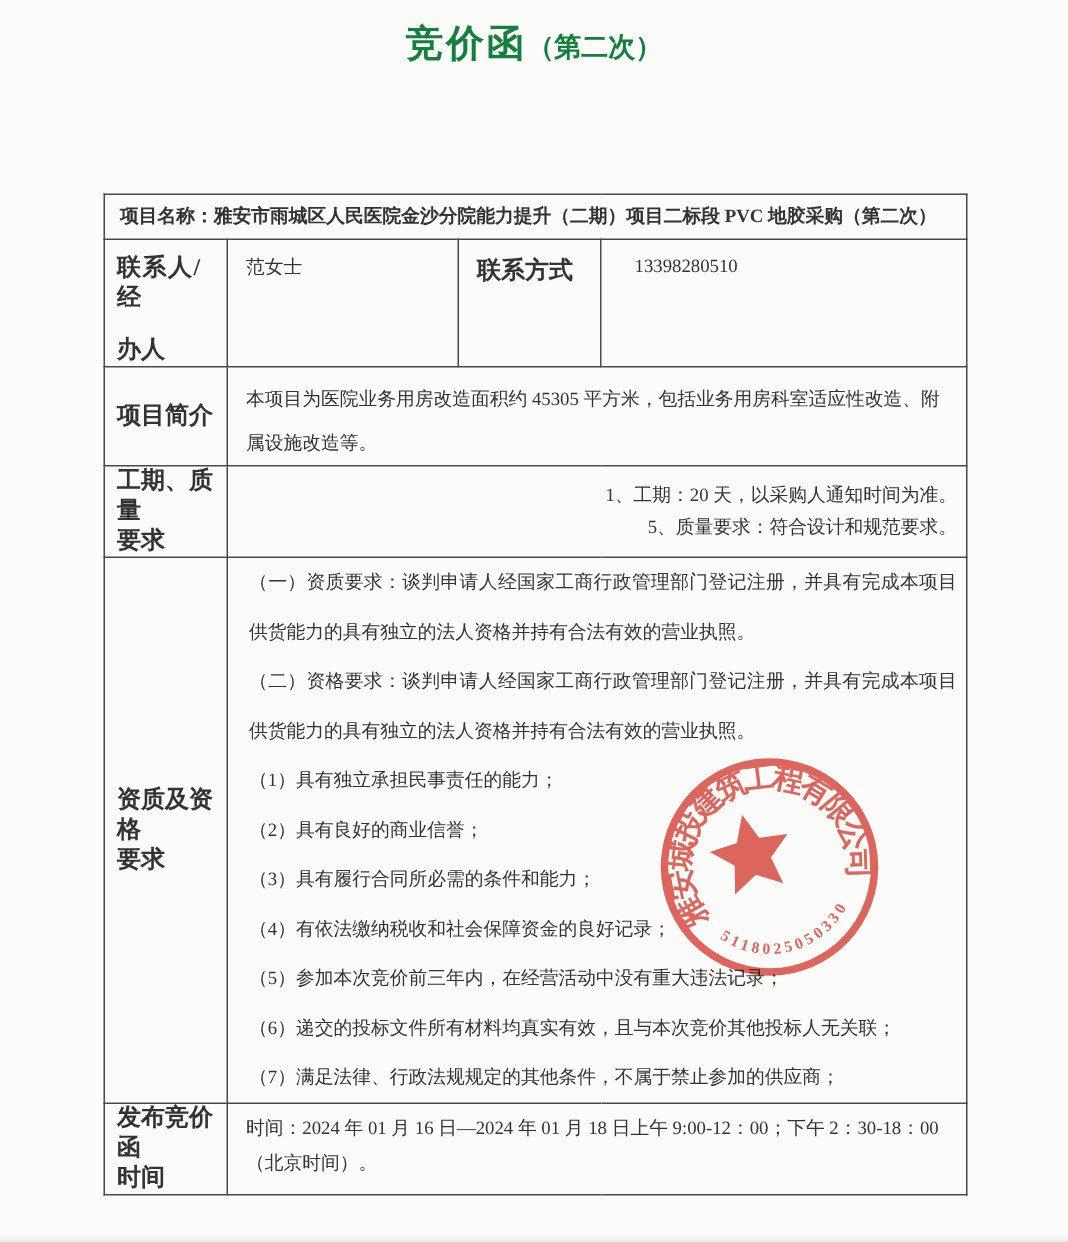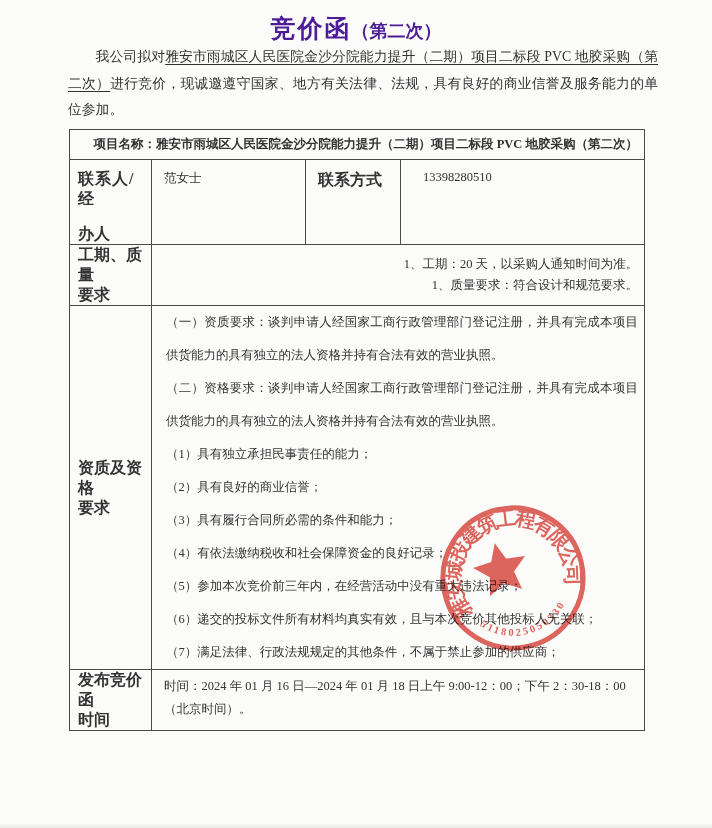--- a/index.html
+++ b/index.html
@@ -11,21 +11,21 @@
     position:relative;
     overflow:hidden;
   }
   .page{position:absolute;inset:0;}
 
   
   .title{
     margin:8px 0 0 0;
     text-align:center;
     font-weight:bold;
-    color:#4c1d95;
+    color:#15803d;
     white-space:nowrap;
   }
   .title-main{font-size:25px;letter-spacing:2px;}
   .title-sub{font-size:18px;}
 
   
   .intro{
     position:absolute;
     left:68px;top:44px;
     width:590px;
@@ -48,21 +48,21 @@
     table-layout:fixed;
     font-size:12.5px;
     color:#333;
   }
   td{border:1px solid #4a4a4a;padding:0;vertical-align:middle;}
   tr.h30{height:30px;}
   tr.h60{height:60px;}
   tr.h329{height:329px;}
   tr.h56{height:56px;}
 
-  .full-cell{padding:0 6px 0 10px;white-space:nowrap;overflow:hidden;text-align:right;}
+  .full-cell{padding:0 6px 0 10px;white-space:nowrap;overflow:hidden;}
   .bold{font-weight:bold;}
   .lbl{font-weight:bold;}
 
   .lbl-cell{font-weight:bold;font-size:16px;padding:0 2px 0 8px;}
   .lbl-line{line-height:20px;}
   .lbl-center{text-align:left;padding-right:8px;}
 
   .contact-lbl{vertical-align:top;}
   .contact-lbl .lbl-line1{margin-top:9px;letter-spacing:1px;}
   .contact-lbl .lbl-line2{margin-top:15px;}
@@ -92,21 +92,20 @@
     background:linear-gradient(#fbfbfa,#e9e9e6);
   }
 </style>
 </head>
 <body>
 
 <div class="page">
 
   <h1 class="title"><span class="title-main">竞价函</span><span class="title-sub">（第二次）</span></h1>
 
-  <p class="intro"><span>我公司拟对</span><span class="ul">雅安市雨城区人民医院金沙分院能力提升（二期）项目二标段 PVC 地胶采购（第二次）</span><span>进行竞价，现诚邀遵守国家、地方有关法律、法规，具有良好的商业信誉及服务能力的单位参加。</span></p>
 
   <table class="bid-table">
     <colgroup>
       <col style="width:82px">
         <col style="width:154px">
         <col style="width:95px">
         <col>
     </colgroup>
 
     <tbody>
@@ -118,30 +117,34 @@
     <tr class="h60">
       <td class="lbl-cell contact-lbl">
         <div class="lbl-line lbl-line1">联系人/经</div>
         <div class="lbl-line lbl-line2">办人</div>
       </td>
       <td class="top-cell">范女士</td>
       <td class="top-cell lbl-cell" style="vertical-align:top;padding-top:10px;">联系方式</td>
       <td class="top-cell" style="padding-left:22px;">13398280510</td>
     </tr>
 
+    <tr class="h60">
+      <td class="lbl-cell">项目简介</td>
+      <td colspan="3" class="para-cell">本项目为医院业务用房改造面积约 45305 平方米，包括业务用房科室适应性改造、附属设施改造等。</td>
+    </tr>
 
 
     <tr class="h60">
       <td class="lbl-cell">
         <div class="lbl-line">工期、质量</div>
         <div class="lbl-line lbl-center">要求</div>
       </td>
       <td colspan="3" class="sched-cell">
         <div>1、工期：20 天，以采购人通知时间为准。</div>
-        <div>1、质量要求：符合设计和规范要求。</div>
+        <div>5、质量要求：符合设计和规范要求。</div>
       </td>
     </tr>
 
     <tr class="h329">
       <td class="lbl-cell">
         <div class="lbl-line">资质及资格</div>
         <div class="lbl-line lbl-center">要求</div>
       </td>
       <td colspan="3" class="qual-cell">
         <div>（一）资质要求：谈判申请人经国家工商行政管理部门登记注册，并具有完成本项目供货能力的具有独立的法人资格并持有合法有效的营业执照。</div>

